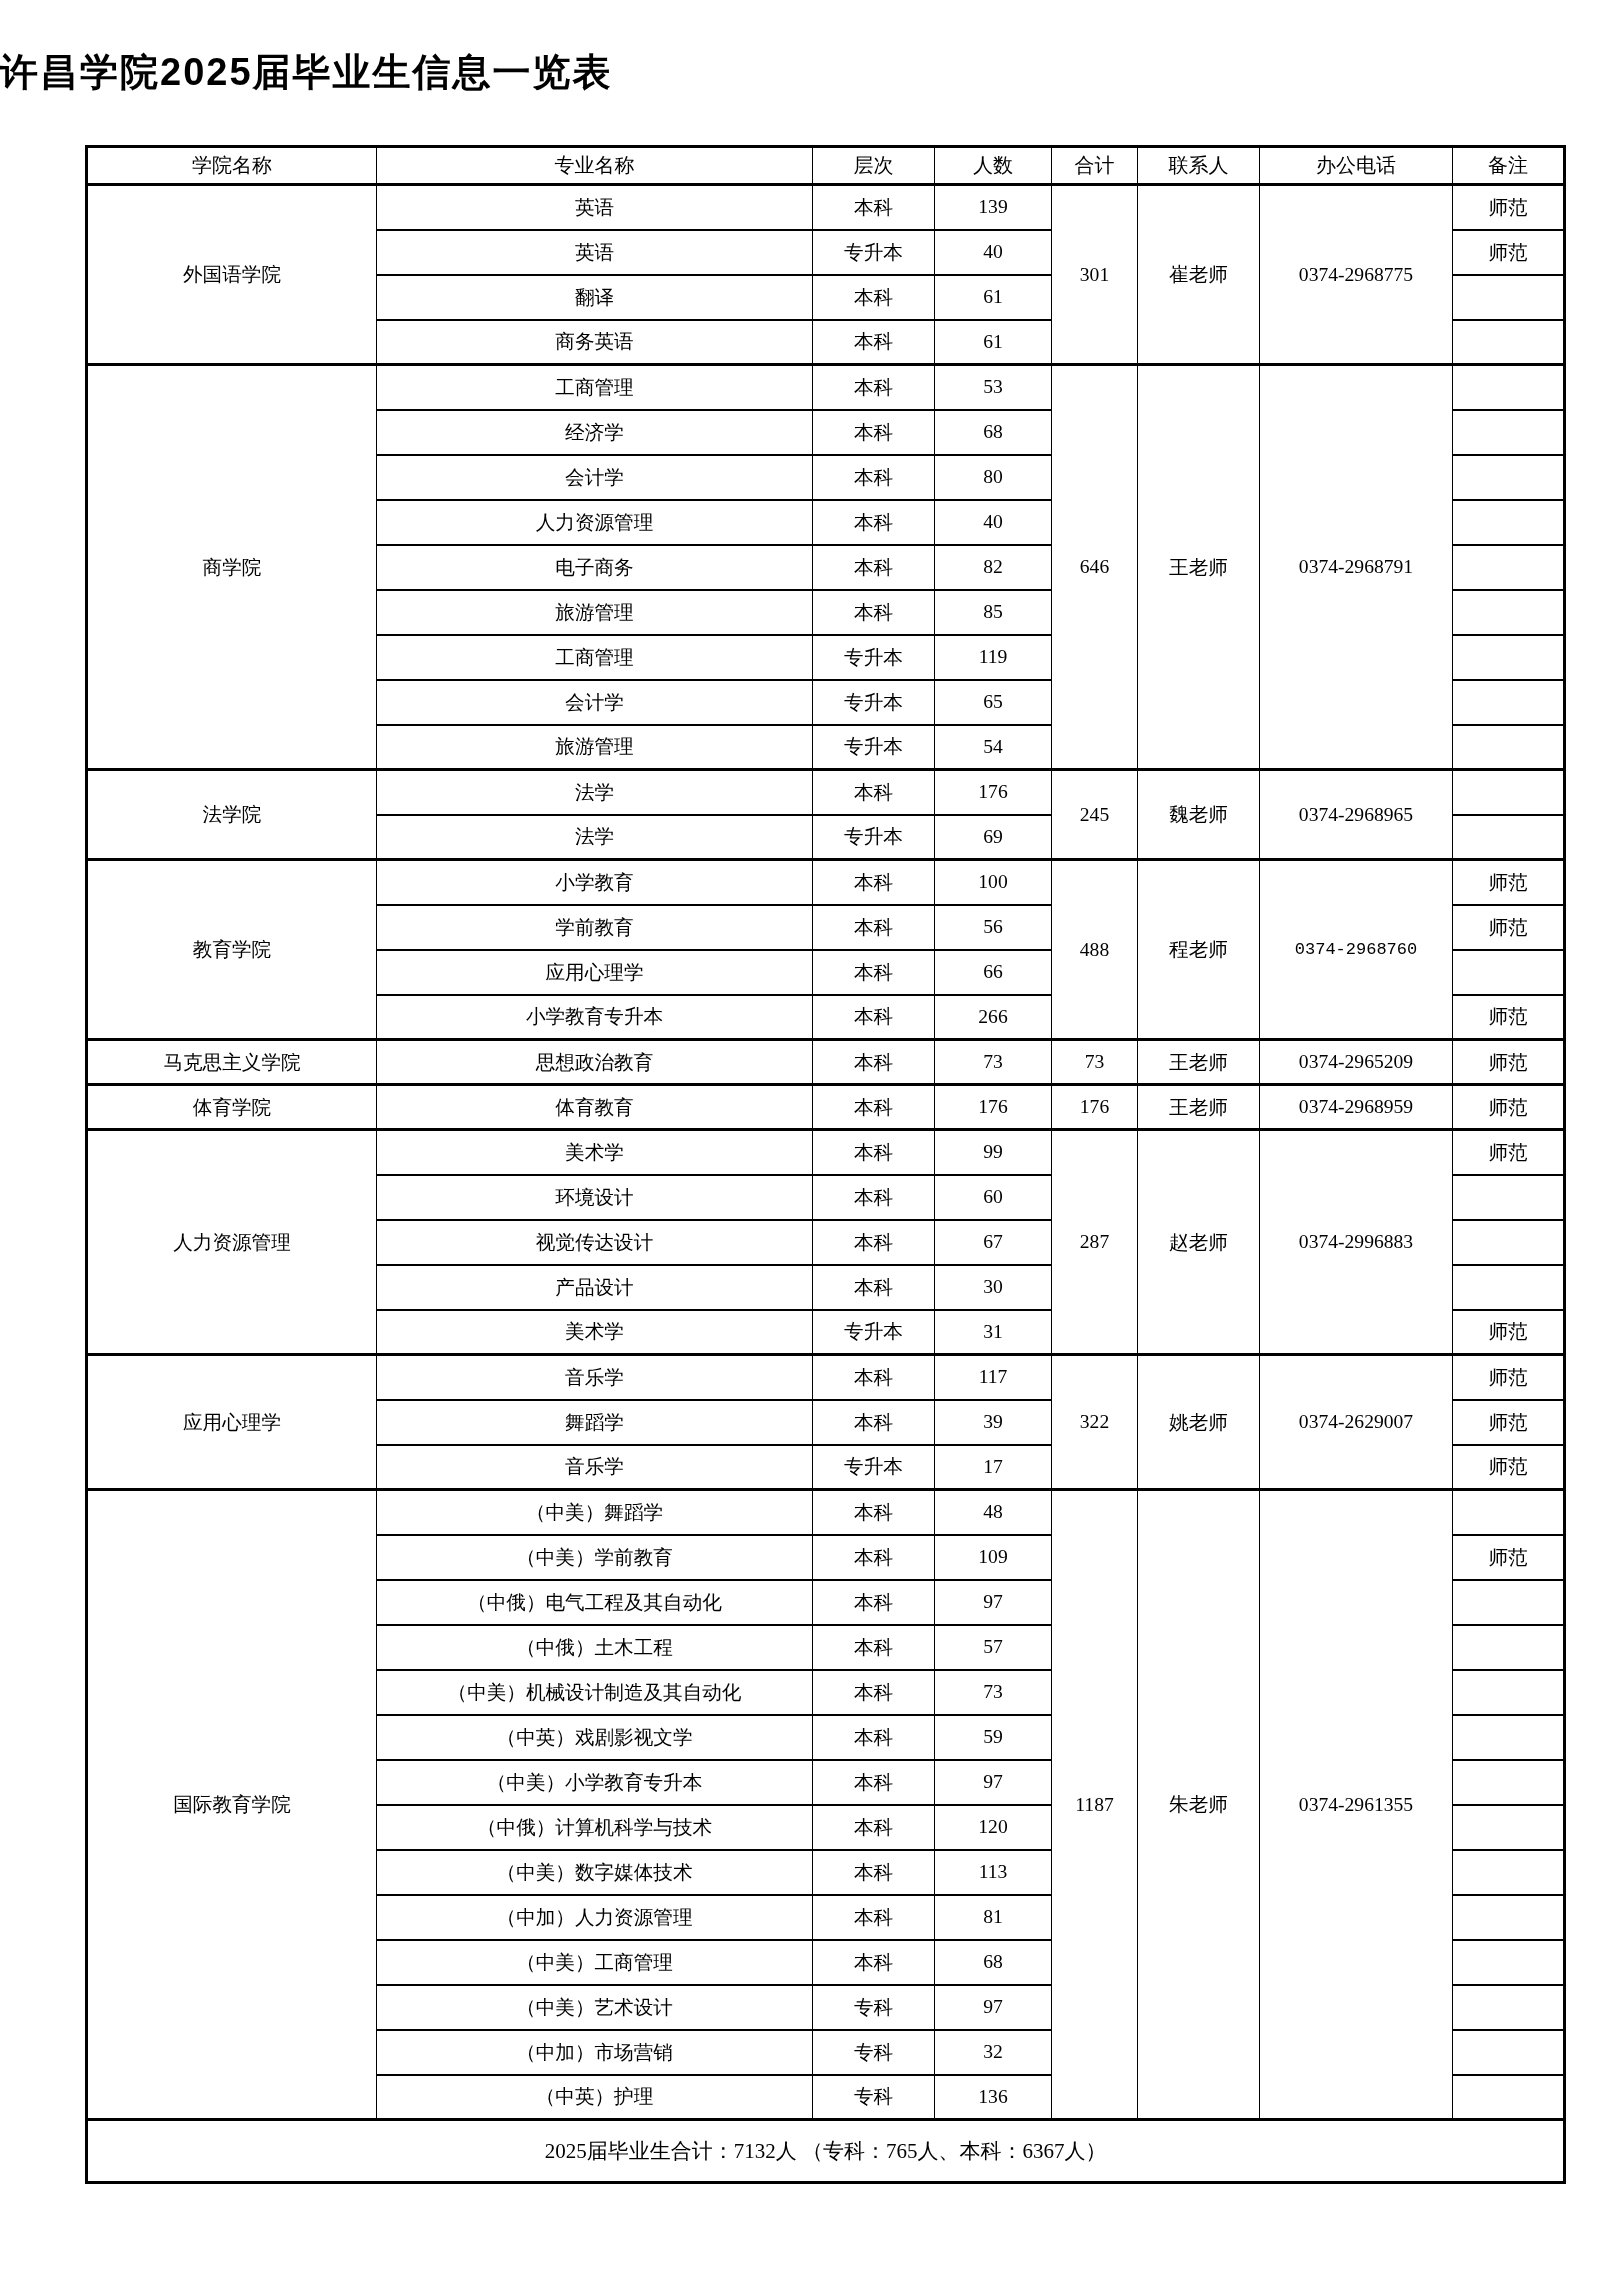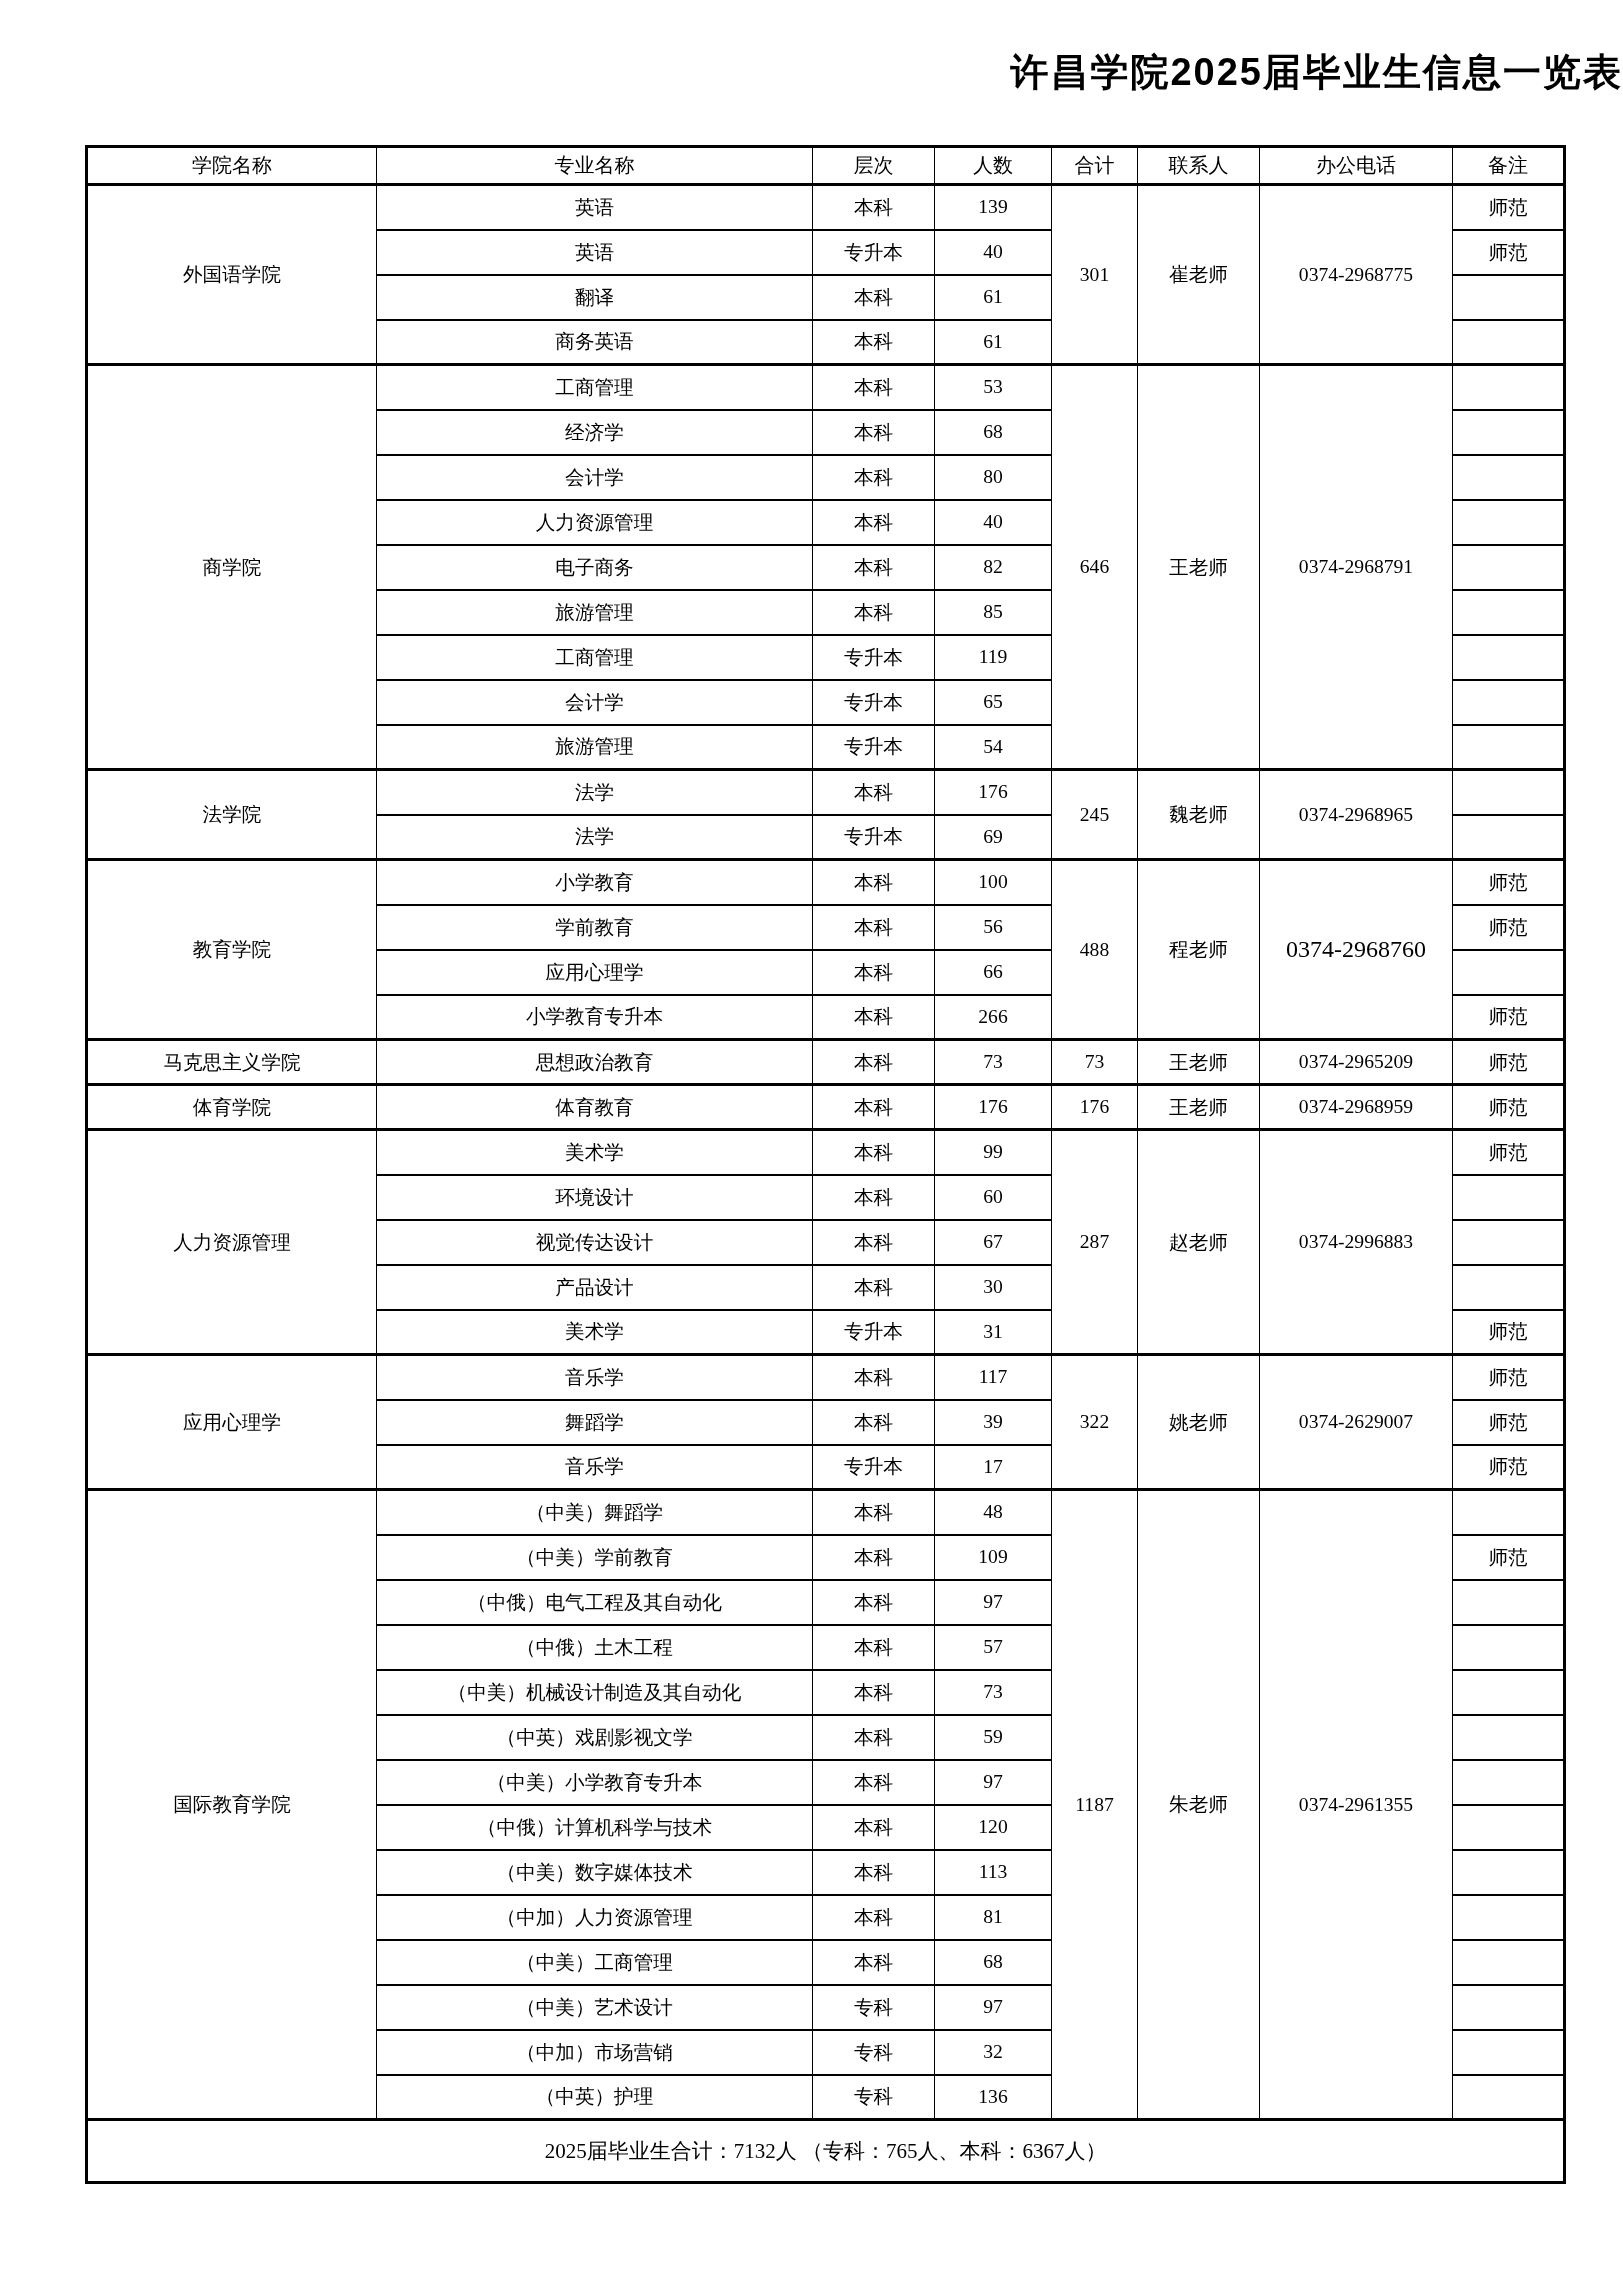--- a/index.html
+++ b/index.html
@@ -9,21 +9,21 @@
     height: 2295px;
     position: relative;
     font-family: "Liberation Serif", "DejaVu Serif", serif;
     color: #000;
   }
   .page-title {
     position: absolute;
     top: 46px;
     left: 0;
     width: 100%;
-    text-align: right;
+    text-align: left;
     font-family: "Liberation Sans", "DejaVu Sans", sans-serif;
     font-weight: bold;
     font-size: 38px;
     line-height: 52px;
     letter-spacing: 2px;
   }
   table.main-table {
     position: absolute;
     left: 85px;
     top: 145px;
@@ -47,22 +47,22 @@
   thead th {
     height: 38px;
     font-weight: normal;
     font-size: 20px;
     border-bottom-width: 3.9px;
     text-align: center;
   }
   tbody td { height: 45px; }
   tr.college-start td { border-top-width: 3.9px; }
   td.phone-sans {
-    font-family: Liberation Serif, serif;
-    font-size: 24px;
+    font-family: Liberation Mono, monospace;
+    font-size: 17px;
   }
   tfoot td {
     height: 63px;
     border-top-width: 3.9px;
     font-size: 21px;
   }
 </style>
 </head>
 <body>
 

